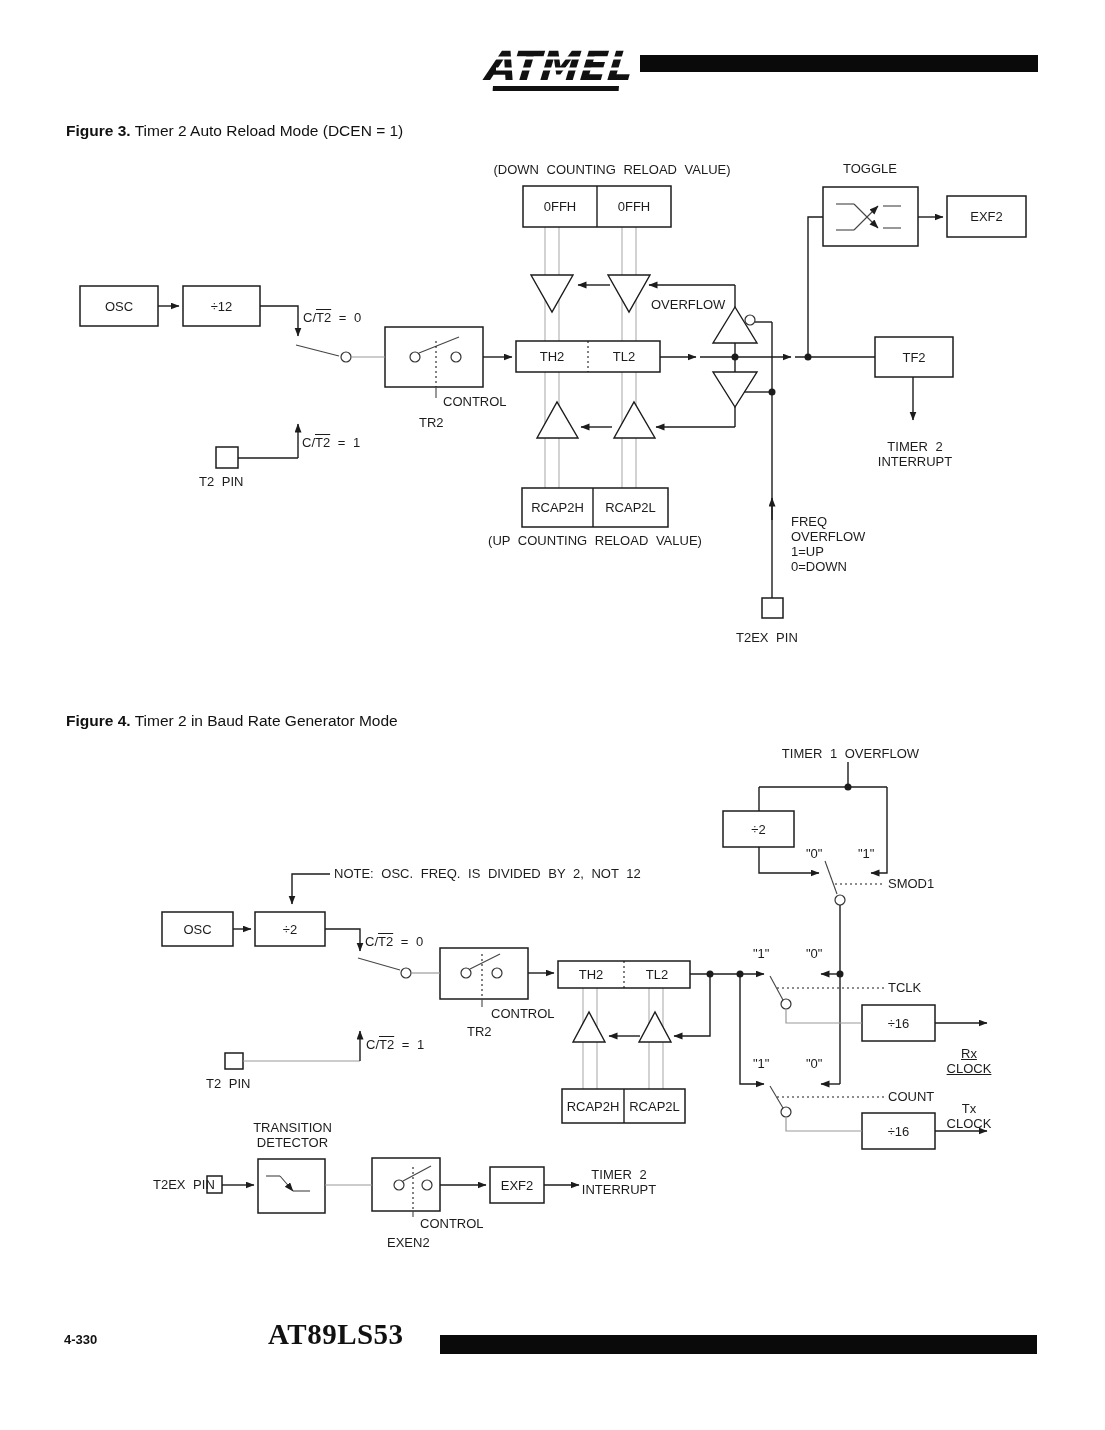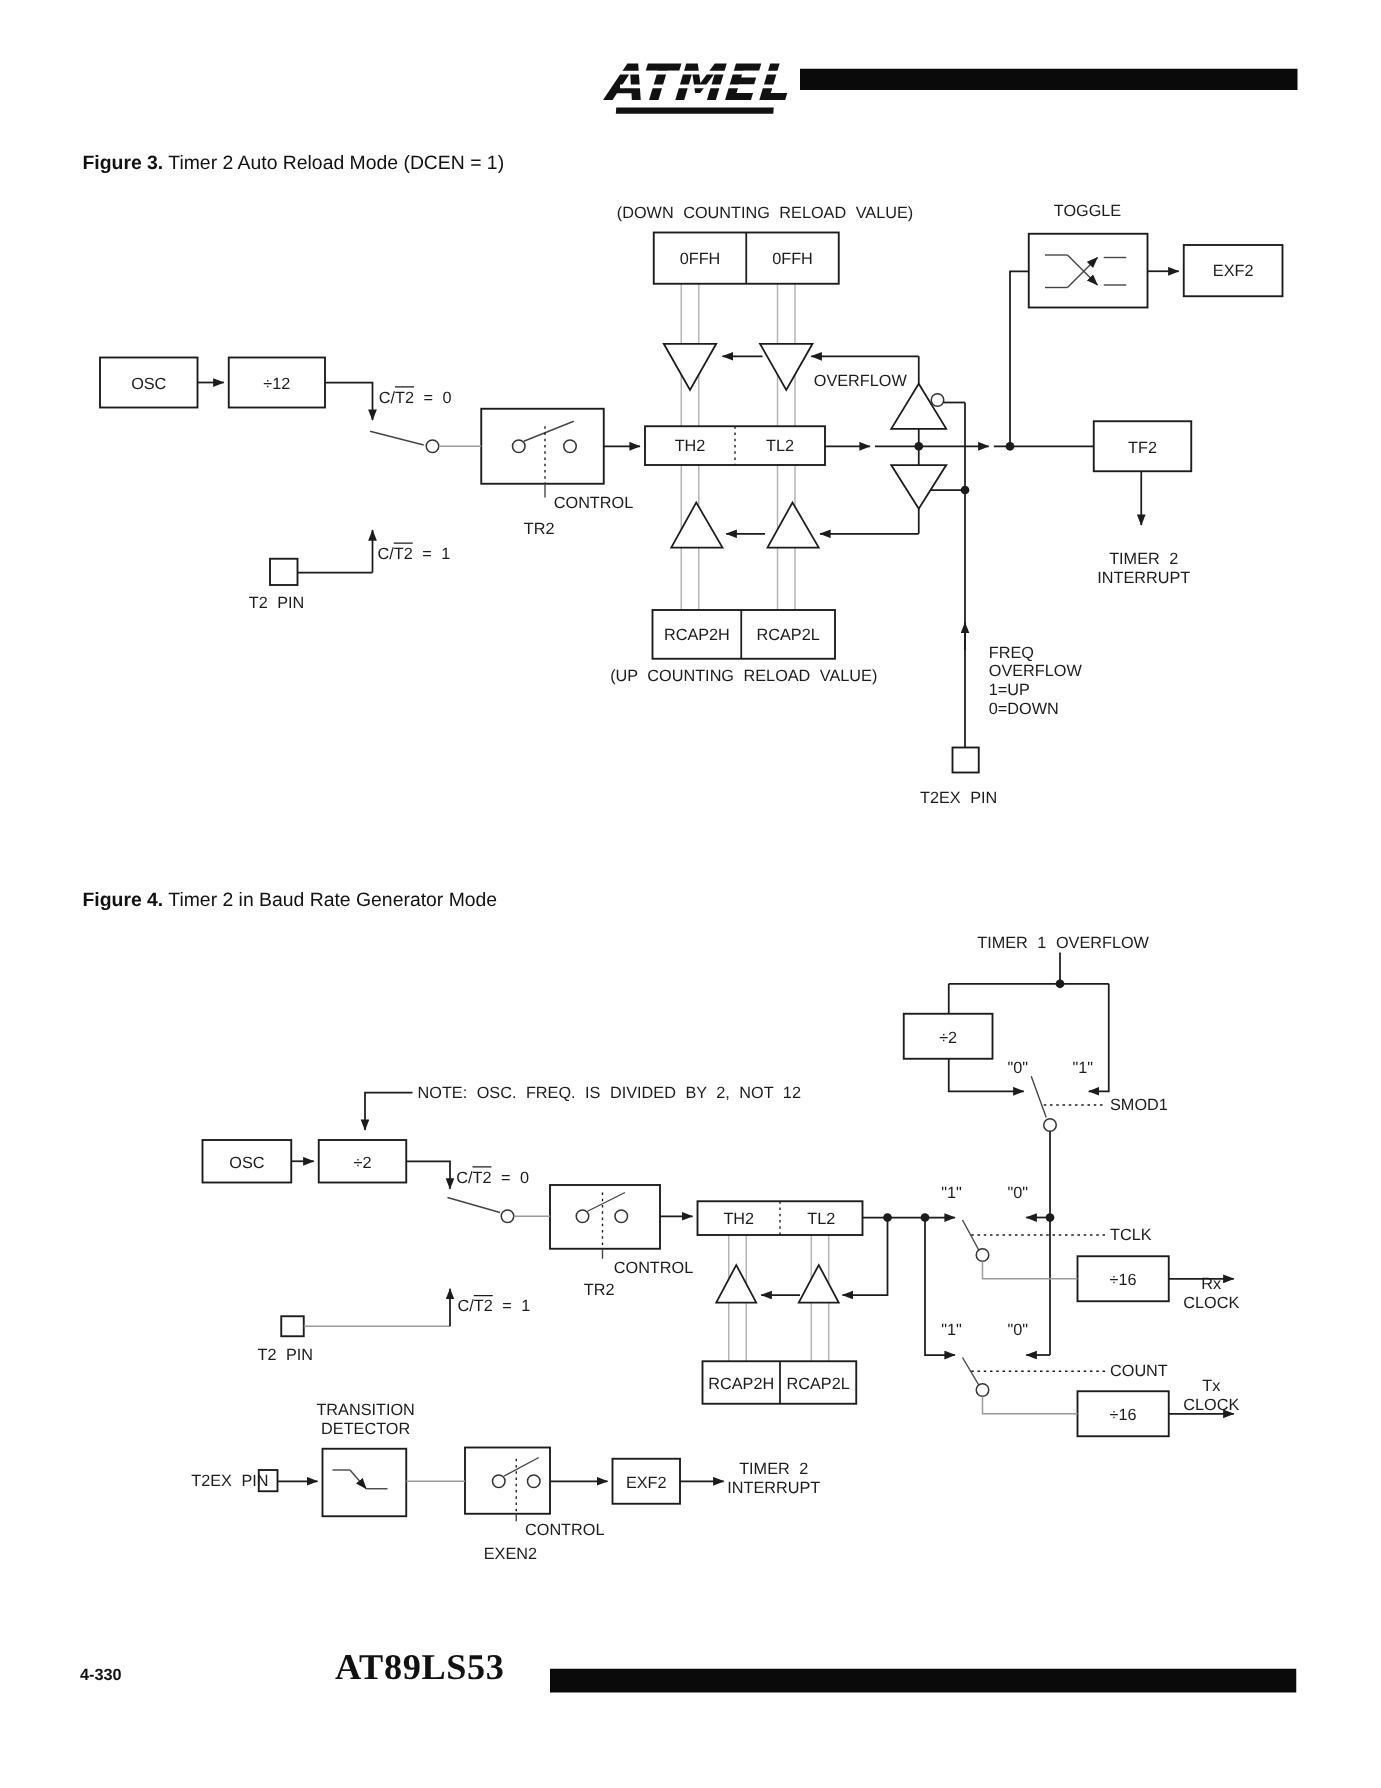--- a/index.html
+++ b/index.html
@@ -276,21 +276,21 @@
   <div class="lbl" style="left:365px;top:934px;"><span>C/</span><span class="ov">T2</span><span class="pre-ws"> = 0</span></div>
   <div class="lbl" style="left:491px;top:1006px;">CONTROL</div>
   <div class="lbl" style="left:467px;top:1024px;">TR2</div>
   <div class="boxlbl" style="left:558px;top:961px;width:66px;height:27px;">TH2</div>
   <div class="boxlbl" style="left:624px;top:961px;width:66px;height:27px;">TL2</div>
 
   <div class="lbl" style="left:753px;top:946px;">"1"</div>
   <div class="lbl" style="left:806px;top:946px;">"0"</div>
   <div class="lbl" style="left:888px;top:980px;">TCLK</div>
   <div class="boxlbl" style="left:862px;top:1005px;width:73px;height:36px;">÷16</div>
-  <div class="lbl ctr multiline" style="left:940px;top:1019px;width:58px;">
+  <div class="lbl ctr multiline" style="left:940px;top:1046px;width:58px;text-decoration:underline;">
     <div>Rx</div>
     <div>CLOCK</div>
   </div>
 
   <div class="lbl" style="left:206px;top:1076px;">T2 PIN</div>
   <div class="lbl" style="left:366px;top:1037px;"><span>C/</span><span class="ov">T2</span><span class="pre-ws"> = 1</span></div>
 
   <div class="boxlbl" style="left:562px;top:1089px;width:62px;height:34px;">RCAP2H</div>
   <div class="boxlbl" style="left:624px;top:1089px;width:61px;height:34px;">RCAP2L</div>
 

